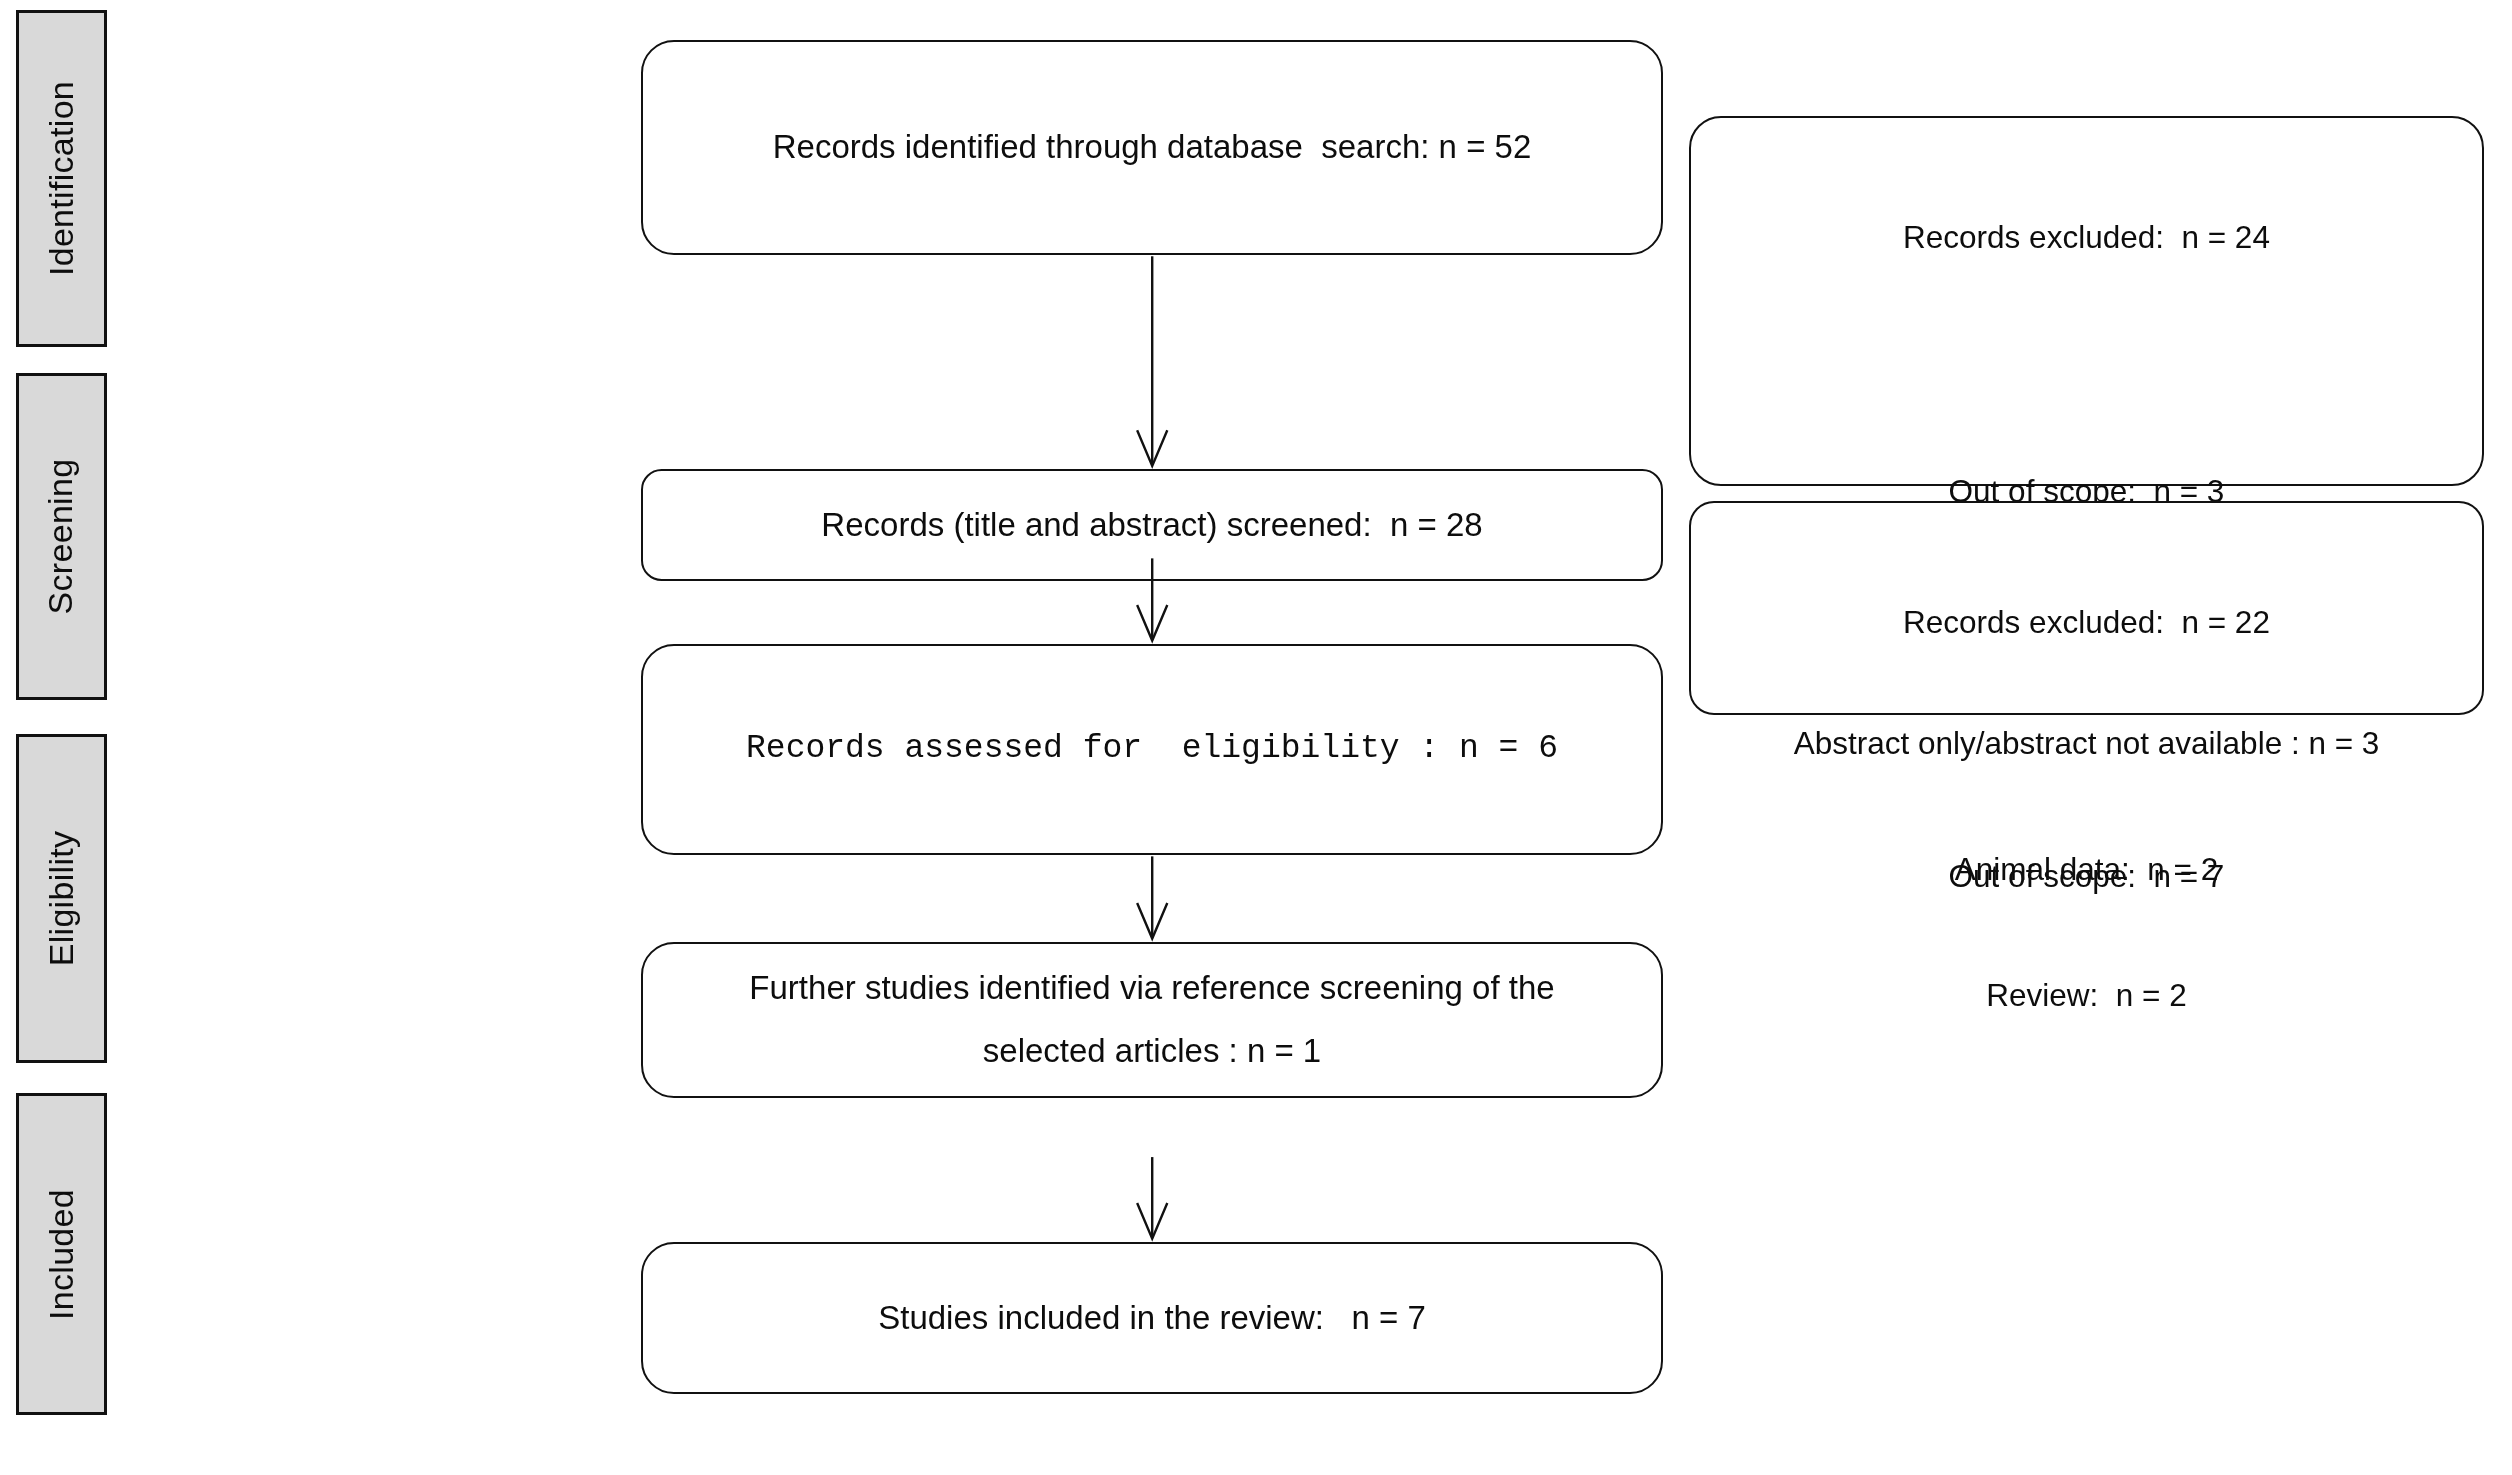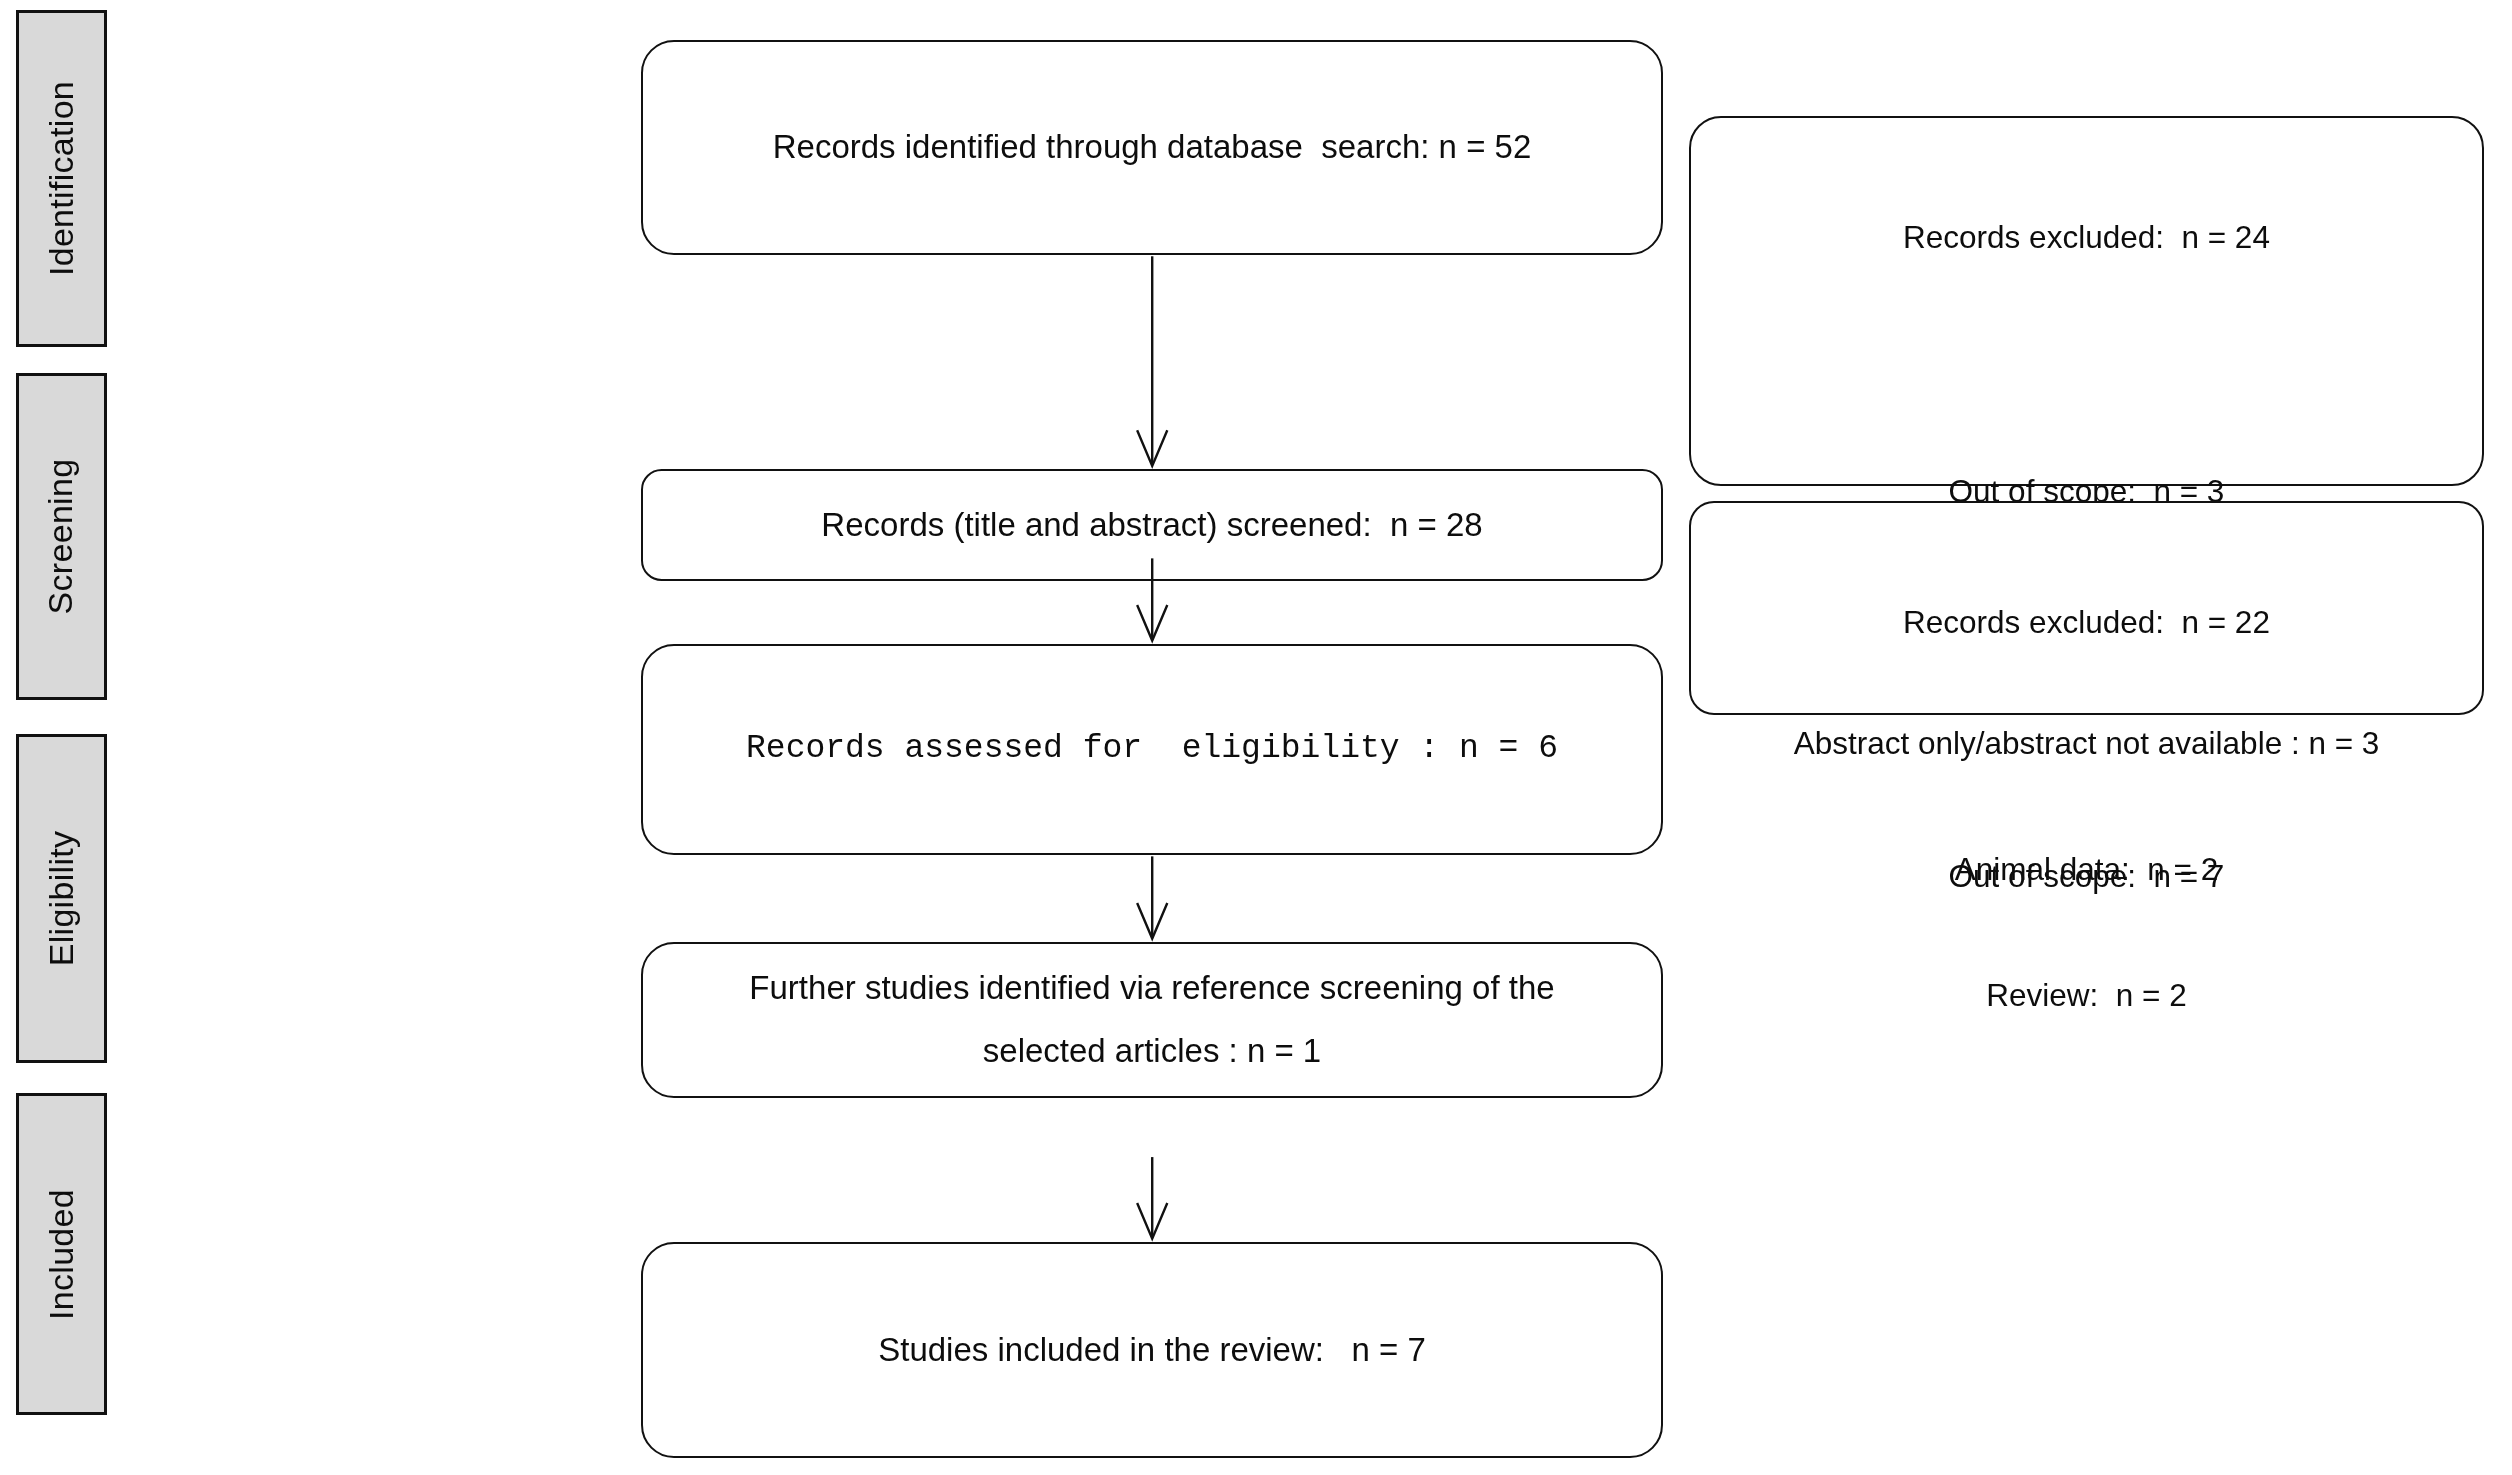--- a/index.html
+++ b/index.html
@@ -50,21 +50,21 @@
     text-align: center;
     font-size: 33px;
     line-height: 1.9;
     padding: 14px 48px;
     white-space: pre-wrap;
   }
   .flow-1 { top: 40px;   height: 215px; }
   .flow-2 { top: 469px;  height: 112px; border-radius: 20.6px; }
   .flow-3 { top: 644px;  height: 211px; font-family: Liberation Mono, monospace; }
   .flow-4 { top: 942px; height: 156px; }
-  .flow-5 { top: 1242px; height: 216px; }
+  .flow-5 { top: 1242px; height: 152px; }
 
   
   .exc-box {
     position: absolute;
     left: 1689px;
     width: 795px;
     background: #ffffff;
     border: 2.7px solid #111111;
     border-radius: 32px;
     box-sizing: border-box;

